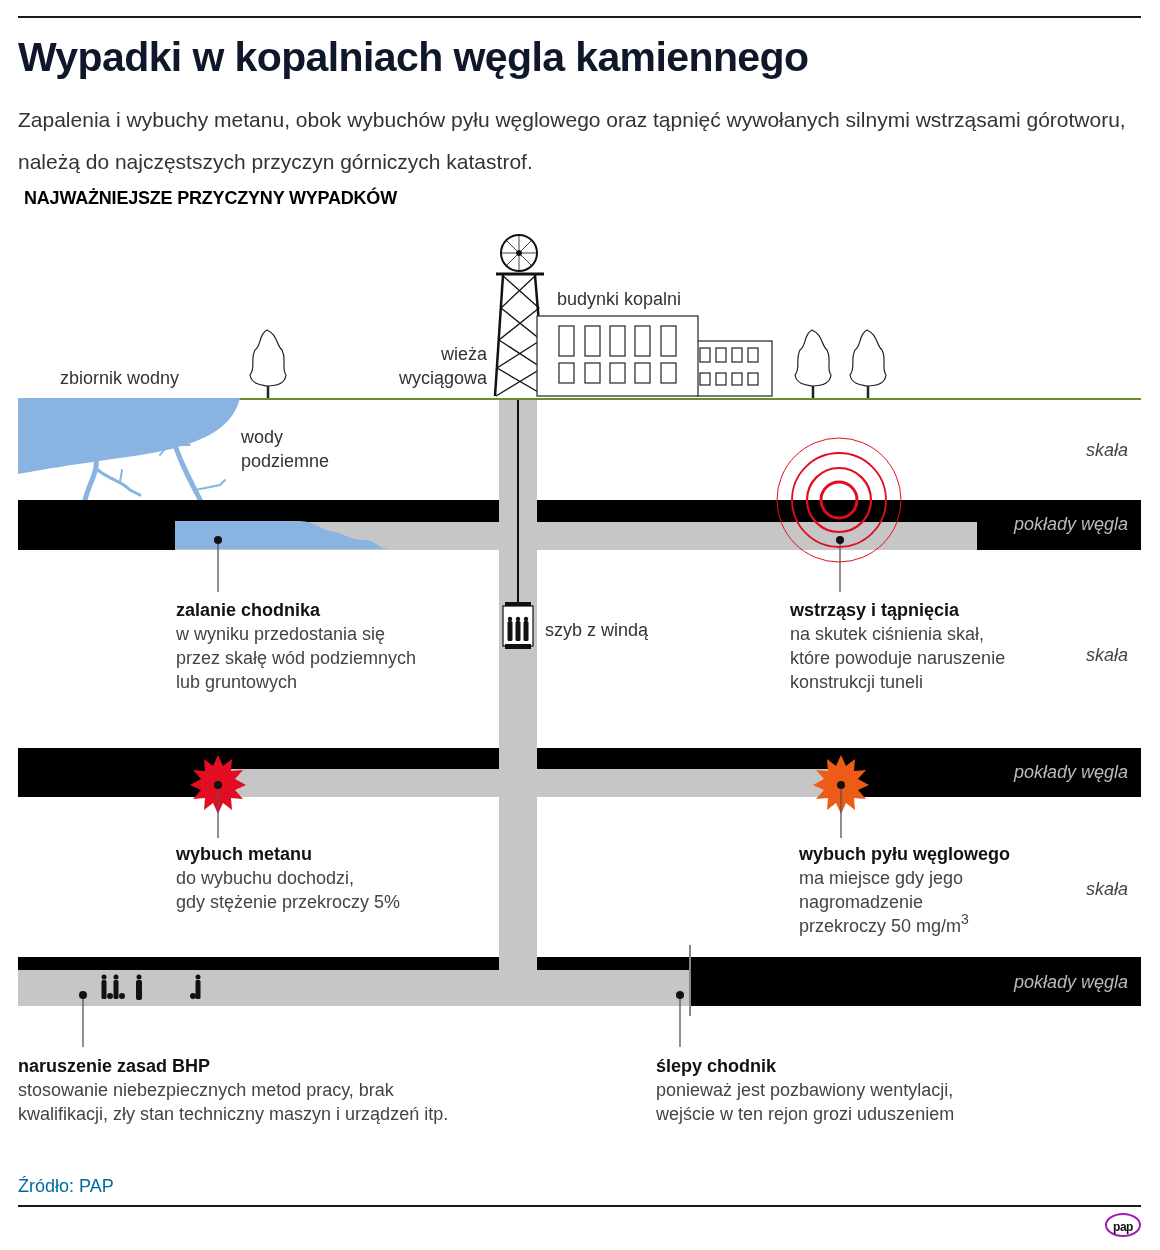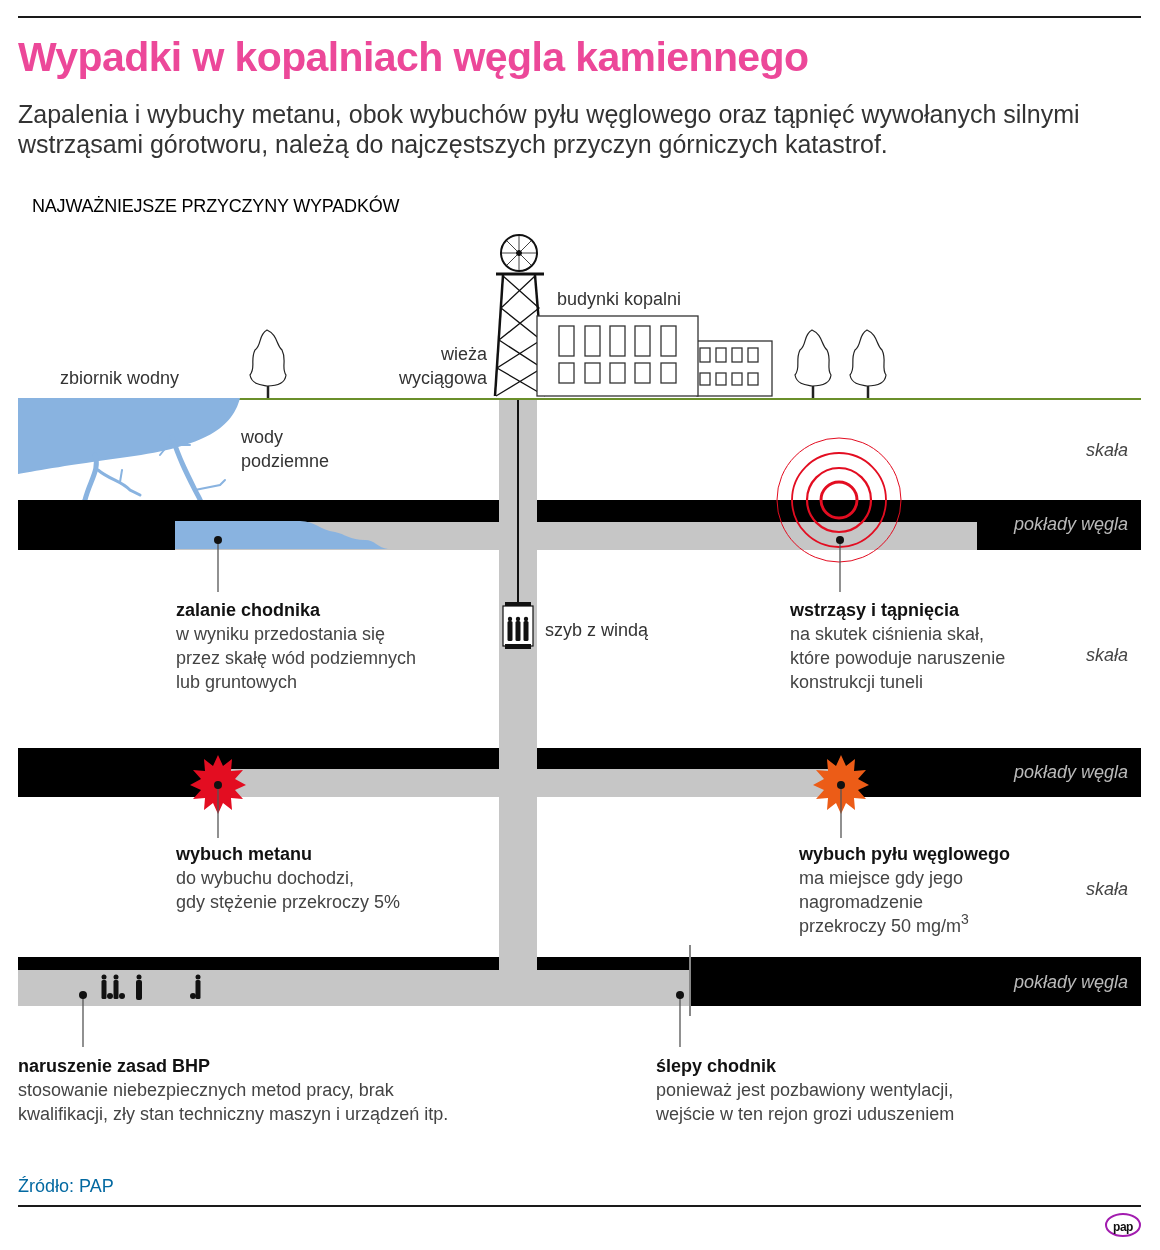--- a/index.html
+++ b/index.html
@@ -1,23 +1,23 @@
 <!DOCTYPE html>
 <html><head>
   <meta charset="utf-8">
   <style>
     html, body { margin: 0; padding: 0; background: #ffffff; }
     body { width: 1160px; height: 1250px; position: relative; overflow: hidden;
            font-family: "Liberation Sans", "DejaVu Sans", sans-serif; color: #1a1a1a; }
     .rule { position: absolute; left: 18px; width: 1123px; height: 2px; background: #1a1a1a; }
     .title { position: absolute; left: 18px; top: 34px; margin: 0; font-size: 41px; font-weight: bold;
-             letter-spacing: -0.6px; color: #ec4899; font-family: "Liberation Sans", sans-serif; }
-    .subtitle { position: absolute; left: 18px; top: 99px; width: 1125px; margin: 0; font-size: 25px;
-                line-height: 30px; color: #333; font-weight: normal; }
-    .section { position: absolute; left: 20px; top: 184px; margin: 12px; font-size: 18px; font-weight: normal;
+             letter-spacing: -0.6px; color: #0f172a; font-family: "Liberation Sans", sans-serif; }
+    .subtitle { position: absolute; left: 18px; top: 99px; width: 1125px; margin: 0; font-size: 21px;
+                line-height: 42px; color: #333; font-weight: normal; }
+    .section { position: absolute; left: 20px; top: 184px; margin: 4px; font-size: 18px; font-weight: bold;
                color: #000; letter-spacing: -0.2px; }
     .source { position: absolute; left: 18px; top: 1176px; font-size: 18px; color: #0369a1; }
     .logo { position: absolute; left: 1105px; top: 1213px; width: 36px; height: 24px; border: 2px solid #a21caf;
             border-radius: 50%; font-size: 12px; font-weight: bold; text-align: center; line-height: 24px;
             color: #111; box-sizing: border-box; letter-spacing: -0.5px; }
     svg#diagram { position: absolute; left: 0; top: 220px; }
     svg text { font-family: "Liberation Sans", "DejaVu Sans", sans-serif; }
     .lbl { font-size: 18px; fill: #333; }
     .cap-title { font-size: 18px; font-weight: bold; fill: #111; }
     .cap-body { font-size: 18px; fill: #444; }

